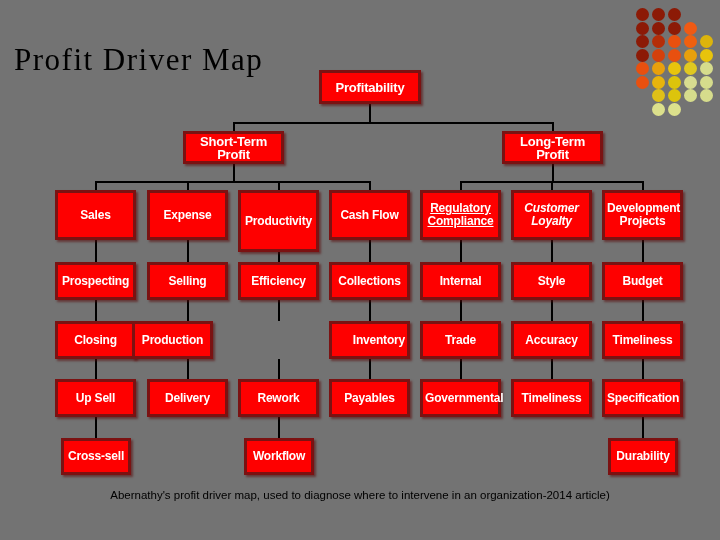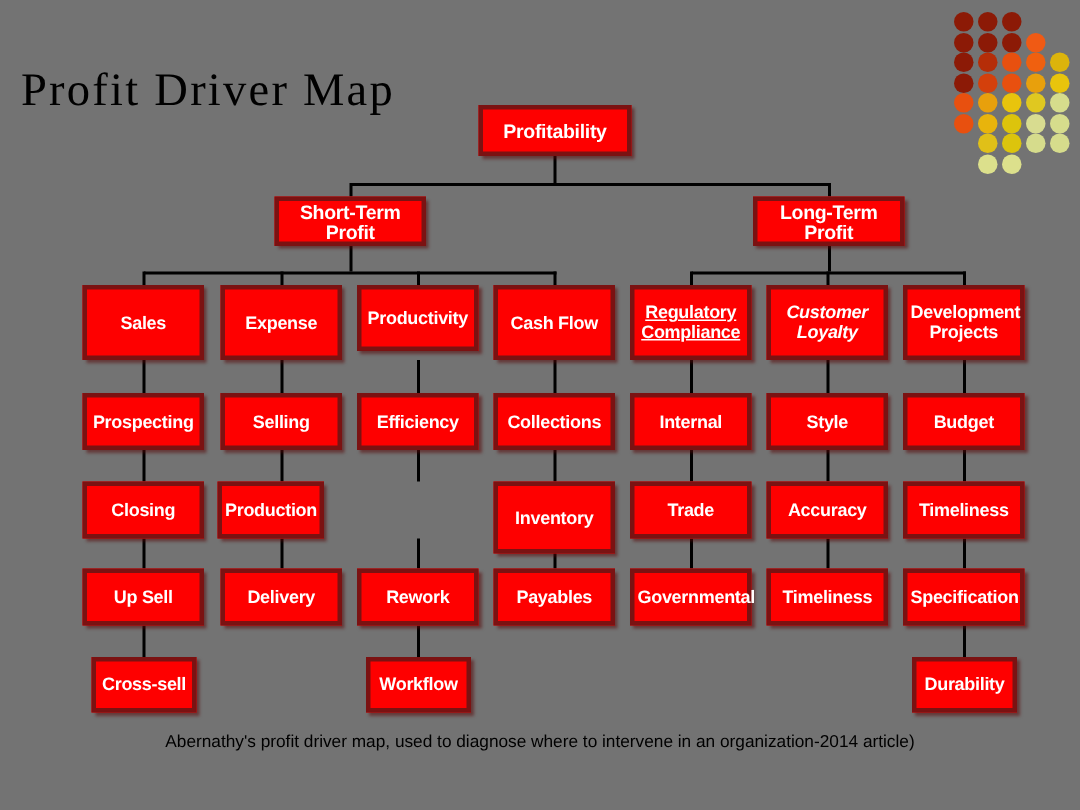--- a/index.html
+++ b/index.html
@@ -197,21 +197,21 @@
     <div class="node big" style="left:502px; top:131px; width:101px; height:33px;">
       <span class="lbl">Long-Term Profit</span>
     </div>
 
     <div class="node" style="left:55px; top:190px; width:81px; height:50px;">
       <span class="lbl">Sales</span>
     </div>
     <div class="node" style="left:147px; top:190px; width:81px; height:50px;">
       <span class="lbl">Expense</span>
     </div>
-    <div class="node" style="left:238px; top:190px; width:81px; height:44px;">
+    <div class="node" style="left:238px; top:190px; width:81px; height:62px;">
       <span class="lbl">Productivity</span>
     </div>
     <div class="node" style="left:329px; top:190px; width:81px; height:50px;">
       <span class="lbl">Cash Flow</span>
     </div>
     <div class="node" style="left:420px; top:190px; width:81px; height:50px; flex-direction:column;text-decoration:underline;">
       <span class="lbl">Regulatory</span>
       <span class="lbl">Compliance</span>
     </div>
     <div class="node" style="left:511px; top:190px; width:81px; height:50px; flex-direction:column;font-style:italic;">
@@ -241,24 +241,24 @@
     <div class="node" style="left:511px; top:262px; width:81px; height:38px;">
       <span class="lbl">Style</span>
     </div>
     <div class="node" style="left:602px; top:262px; width:81px; height:38px;">
       <span class="lbl">Budget</span>
     </div>
 
     <div class="node" style="left:55px; top:321px; width:81px; height:38px;">
       <span class="lbl">Closing</span>
     </div>
-    <div class="node" style="left:145px; top:321px; width:71px; height:38px;text-align:center;">
+    <div class="node" style="left:132px; top:321px; width:81px; height:38px;text-align:center;">
       <span class="lbl">Production</span>
     </div>
-    <div class="node" style="left:329px; top:321px; width:81px; height:48px;">
+    <div class="node" style="left:329px; top:321px; width:81px; height:38px;text-align:right;">
       <span class="lbl">Inventory</span>
     </div>
     <div class="node" style="left:420px; top:321px; width:81px; height:38px;">
       <span class="lbl">Trade</span>
     </div>
     <div class="node" style="left:511px; top:321px; width:81px; height:38px;">
       <span class="lbl">Accuracy</span>
     </div>
     <div class="node" style="left:602px; top:321px; width:81px; height:38px;">
       <span class="lbl">Timeliness</span>

